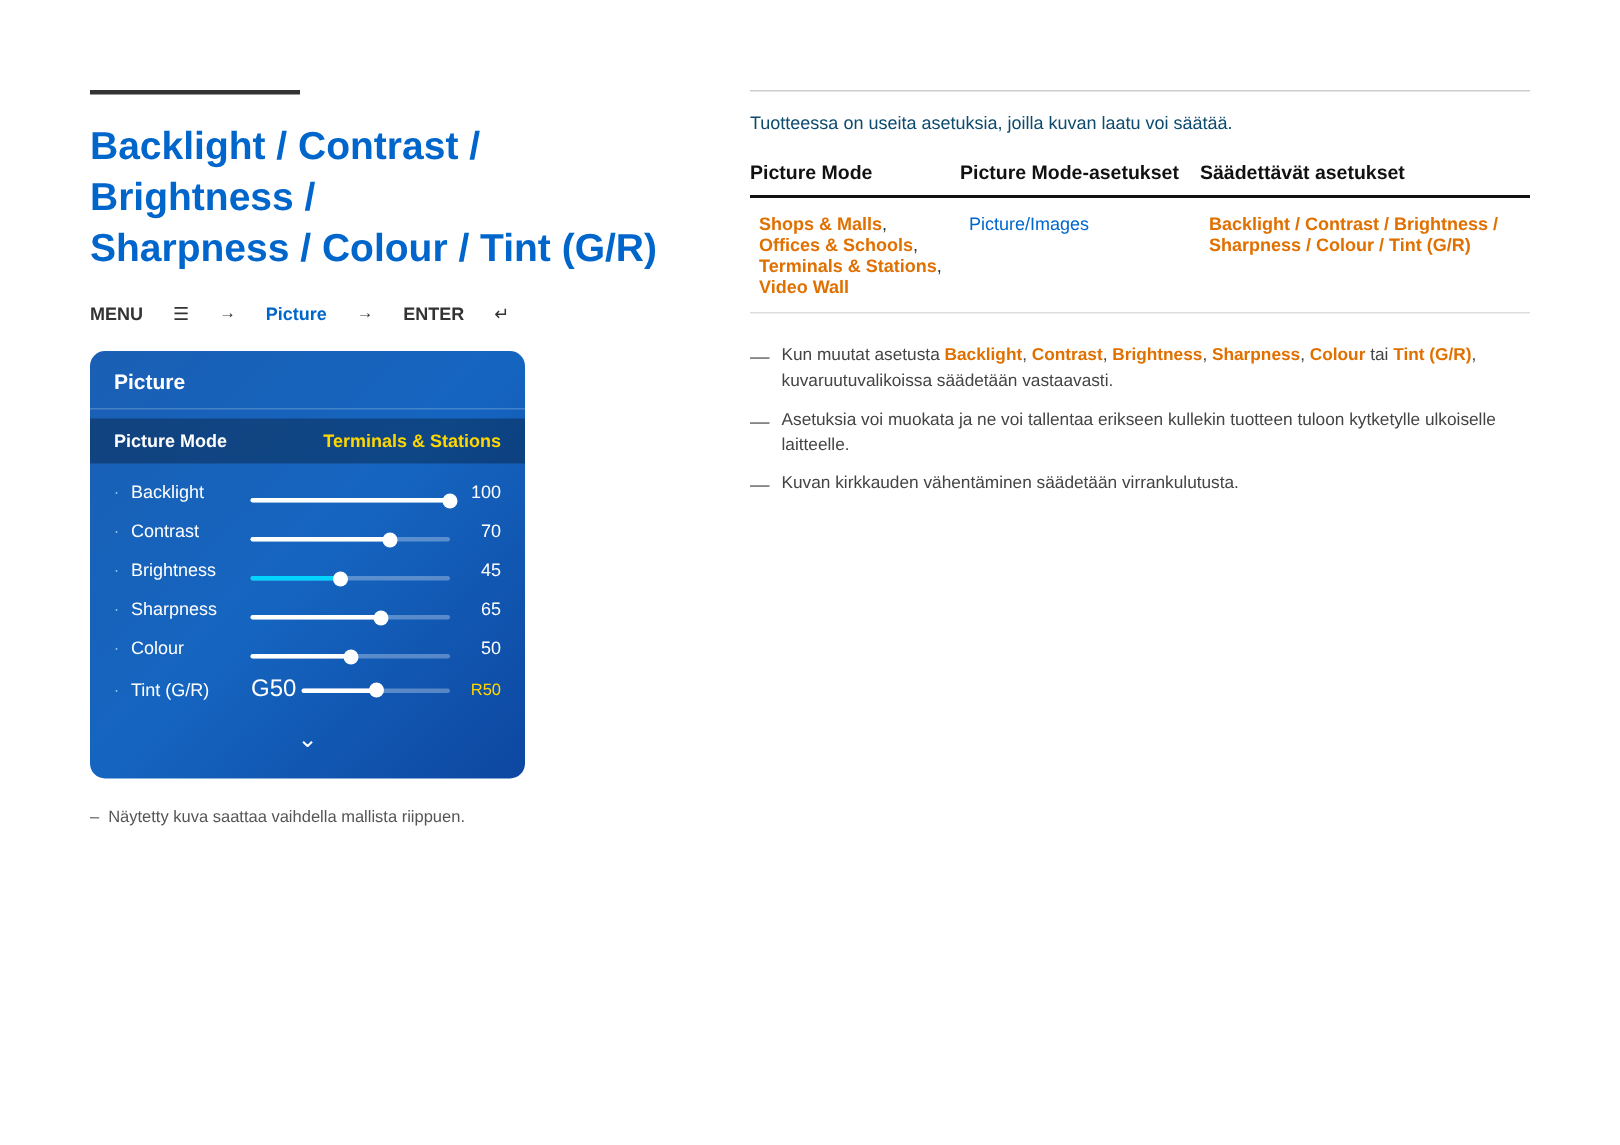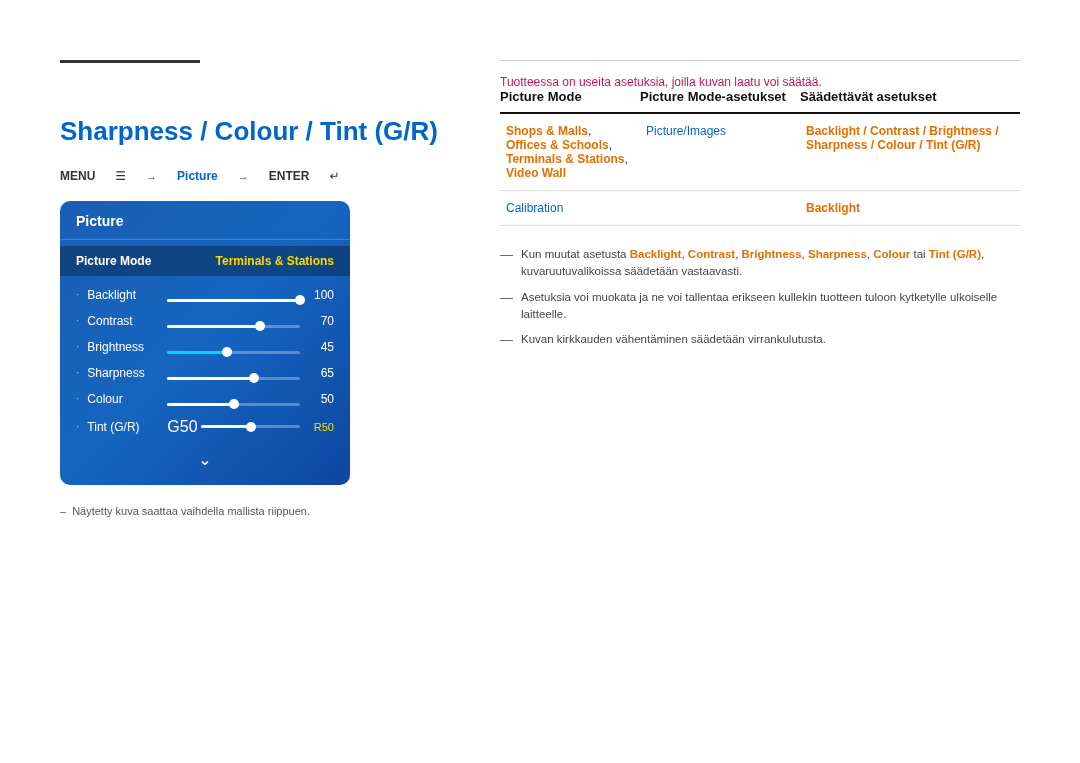--- a/index.html
+++ b/index.html
@@ -249,21 +249,22 @@
 
     .top-rule-right {
       width: 100%;
       height: 1px;
       background: #ccc;
       margin-bottom: 14px;
     }
 
     .intro-text {
       font-size: 12px;
-      color: #be185d;
+      color: #0c4a6e;
+      margin-bottom: 18px;
     }
 
     
     .info-table {
       width: 100%;
       border-collapse: collapse;
       margin-bottom: 20px;
     }
 
     .info-table thead tr th {
@@ -337,21 +338,21 @@
 </head>
 <body>
 
 <div class="page-container">
 
   <div class="left-section">
 
     <div class="top-rule"></div>
 
     <h1 class="page-title">
-      <br>
+      <span>Backlight / Contrast / Brightness /</span><br>
       <span>Sharpness / Colour / Tint (G/R)</span>
     </h1>
 
     <div class="menu-path">
       <span class="menu-keyword">MENU</span>
       <span>☰</span>
       <span class="menu-arrow">→</span>
       <span class="menu-highlight">Picture</span>
       <span class="menu-arrow">→</span>
       <span class="menu-keyword">ENTER</span>
@@ -476,29 +477,20 @@
           </td>
           <td class="col-settings">
             <span class="blue-link">Picture/Images</span>
           </td>
           <td class="col-adjustable">
             <span class="orange-text">Backlight / Contrast / Brightness / Sharpness / Colour / Tint (G/R)</span>
           </td>
         </tr>
 
 
-        <tr>
-          <td class="col-mode">
-            <span class="blue-link">Calibration</span>
-          </td>
-          <td class="col-settings"></td>
-          <td class="col-adjustable">
-            <span class="orange-text">Backlight</span>
-          </td>
-        </tr>
       </tbody>
     </table>
 
     <div class="note-item">
       <span class="note-dash">—</span>
       <span class="note-text">
         Kun muutat asetusta <span class="bold-orange">Backlight</span>, <span class="bold-orange">Contrast</span>, <span class="bold-orange">Brightness</span>, <span class="bold-orange">Sharpness</span>, <span class="bold-orange">Colour</span> tai <span class="bold-orange">Tint (G/R)</span>, kuvaruutuvalikoissa säädetään vastaavasti.
       </span>
     </div>
 

